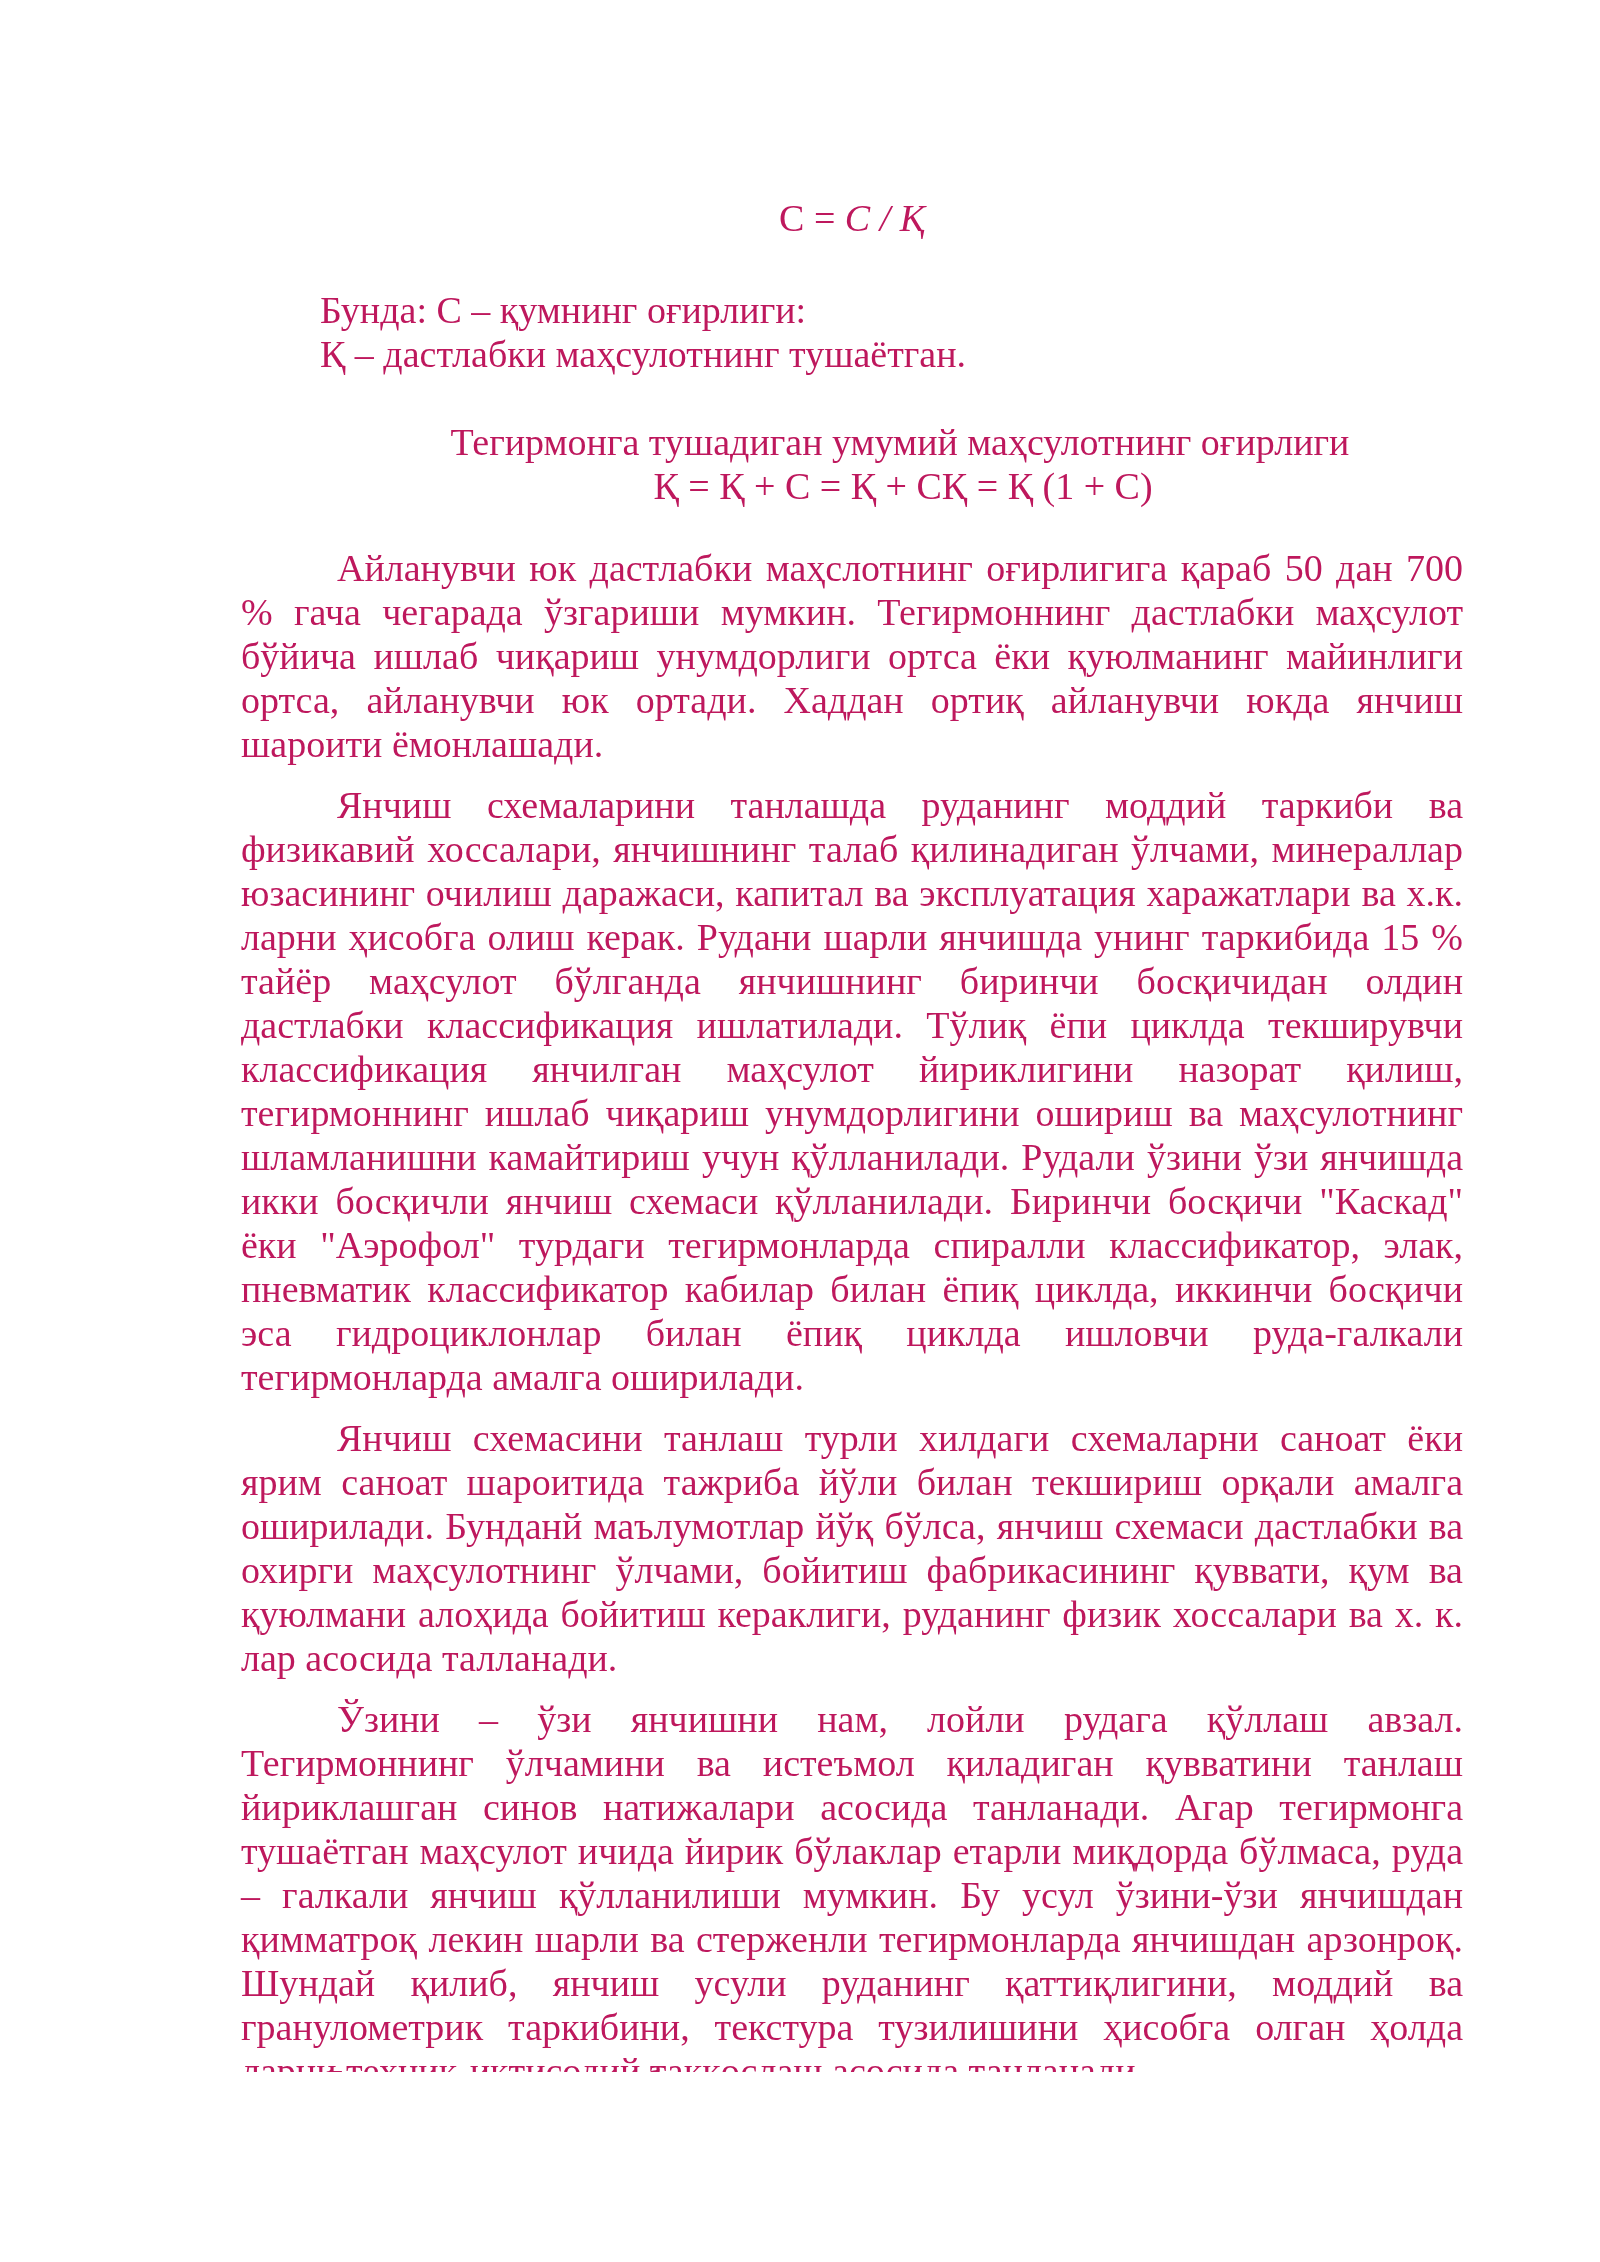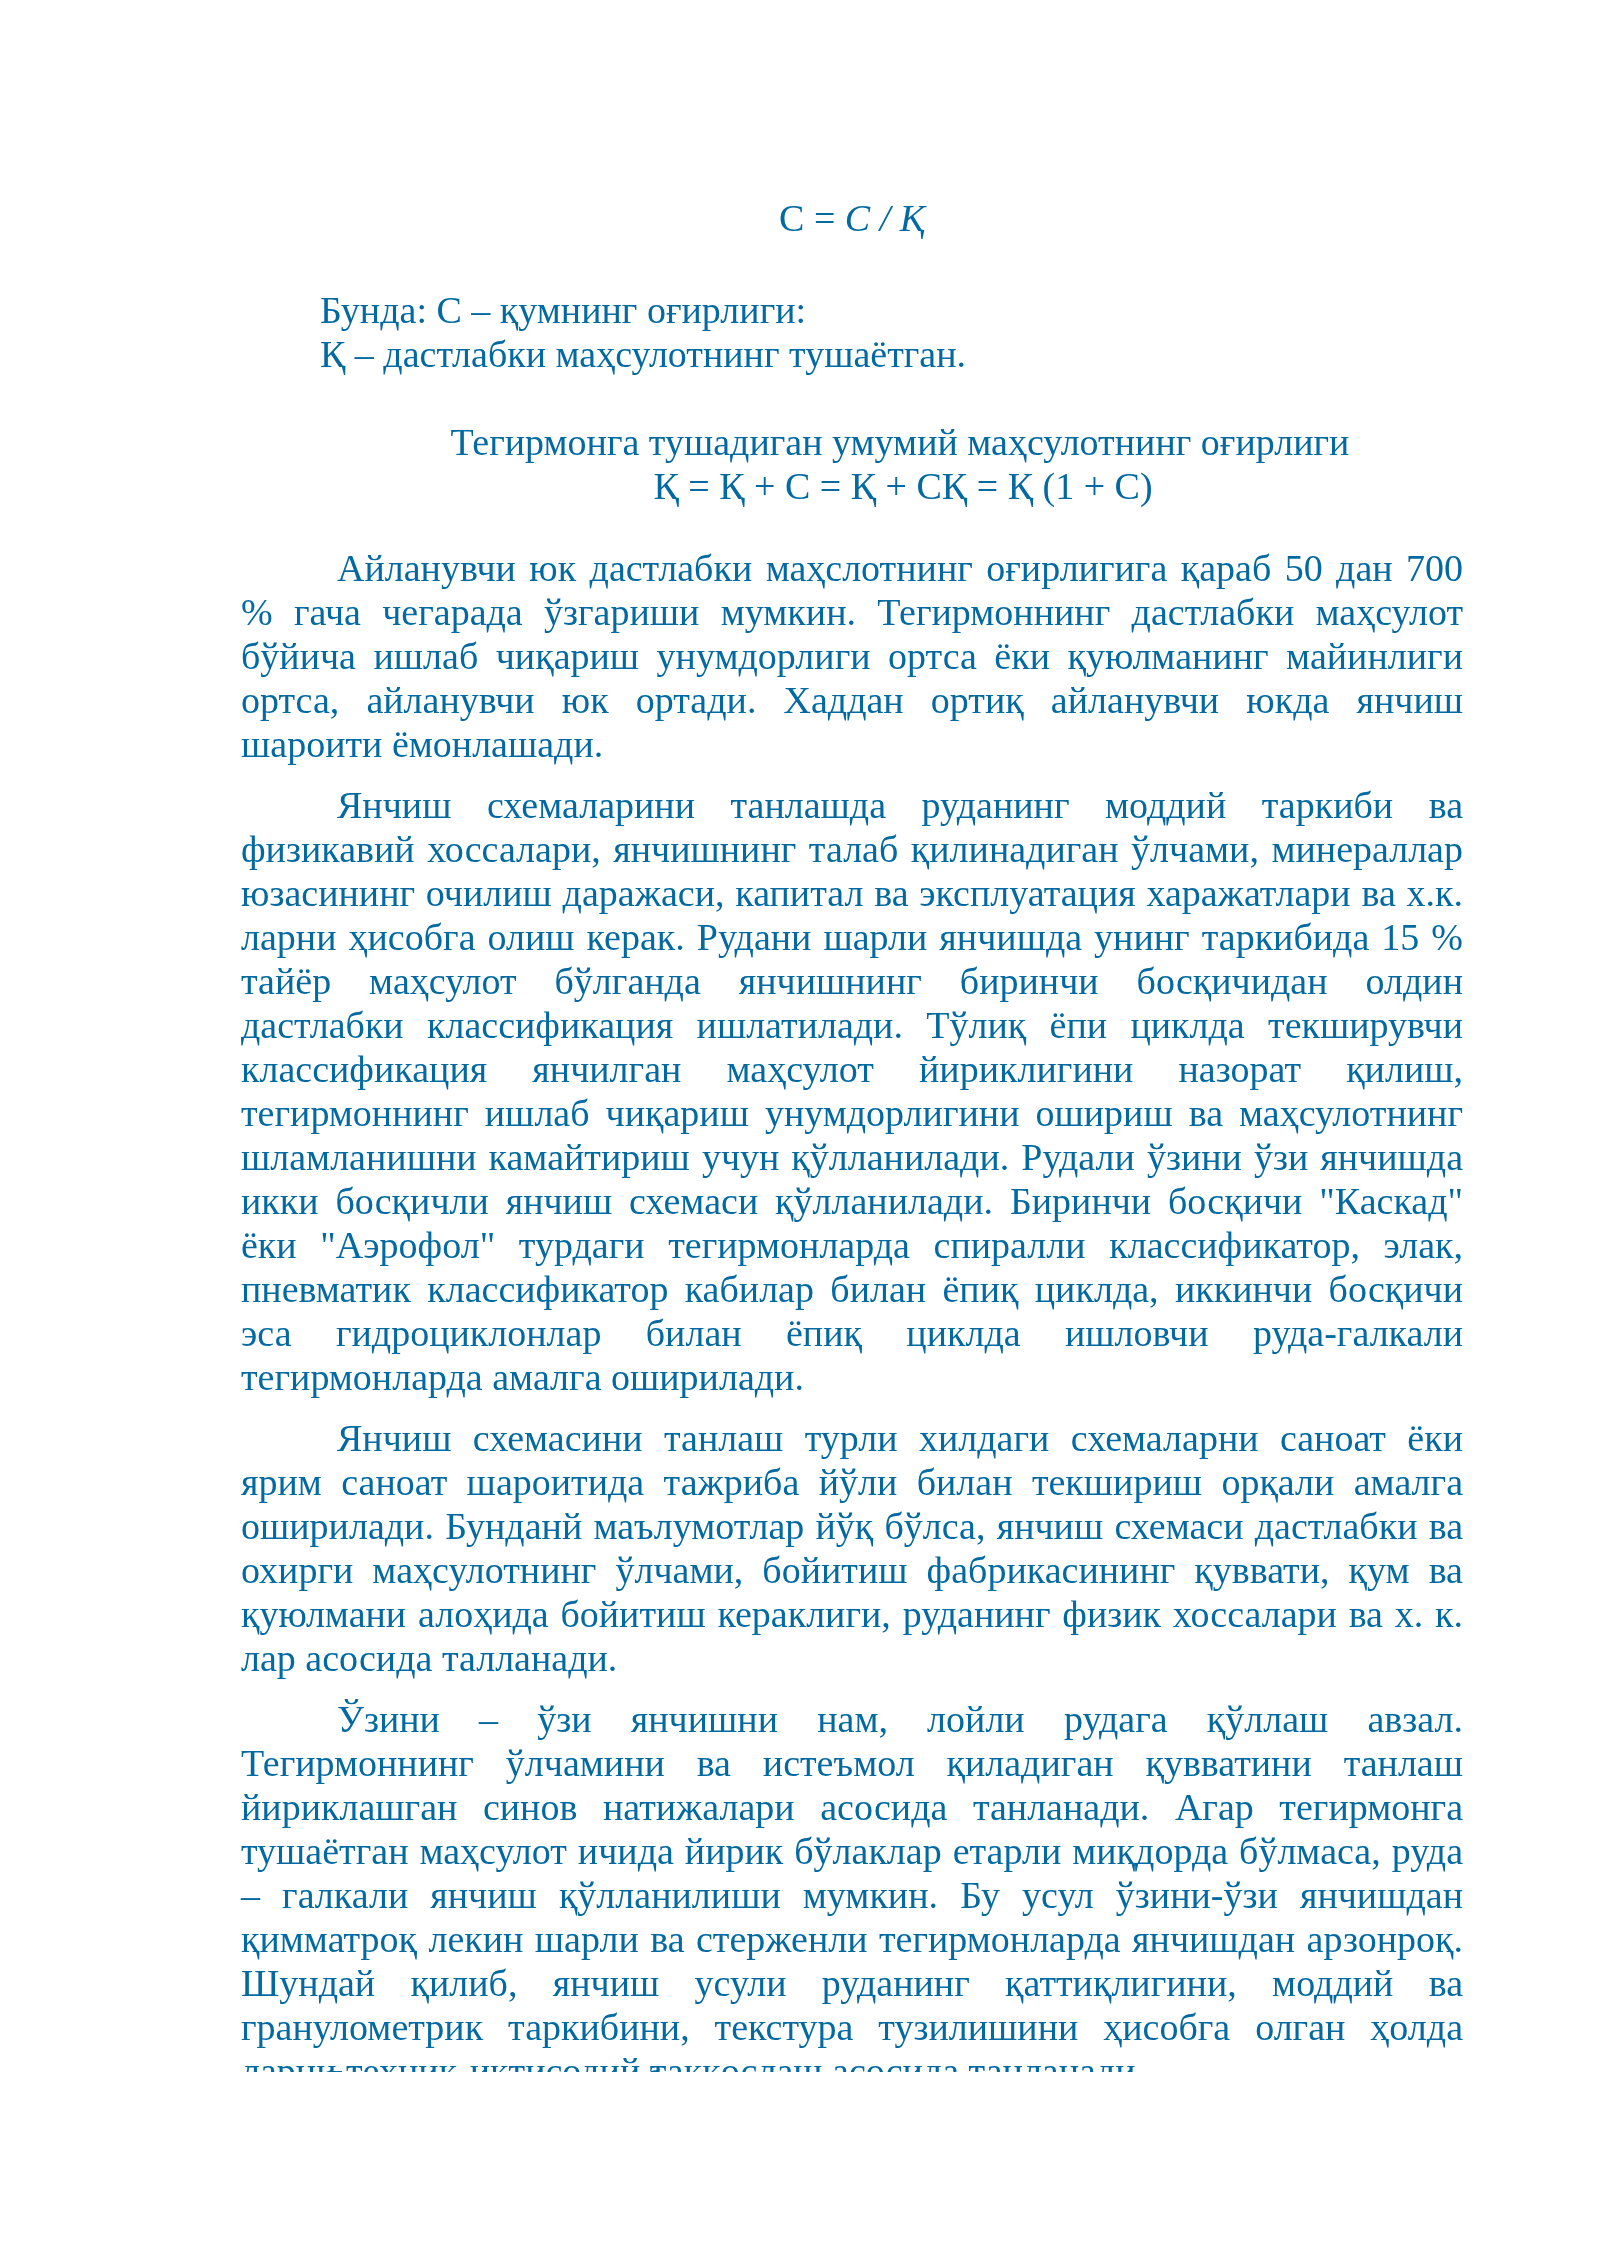--- a/index.html
+++ b/index.html
@@ -5,21 +5,21 @@
   html, body {
     margin: 0;
     padding: 0;
     background: #ffffff;
   }
   .page {
     position: relative;
     width: 1600px;
     height: 2072px;
     background: #ffffff;
-    color: #0369a1;
+    color: #be185d;
     font-family: "Liberation Serif", "DejaVu Serif", serif;
     font-size: 38px;
     line-height: 44px;
     box-sizing: border-box;
     padding: 196px 120px 0 224px; 
     overflow: hidden;
   }
   .formula {
     text-align: center;
     margin: 0;

